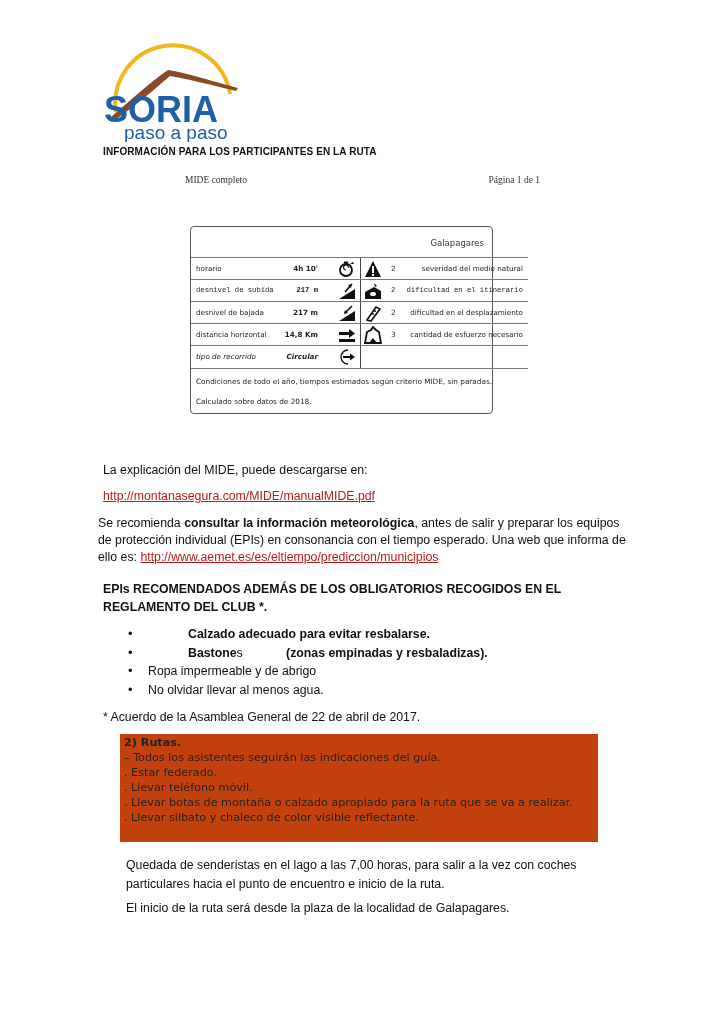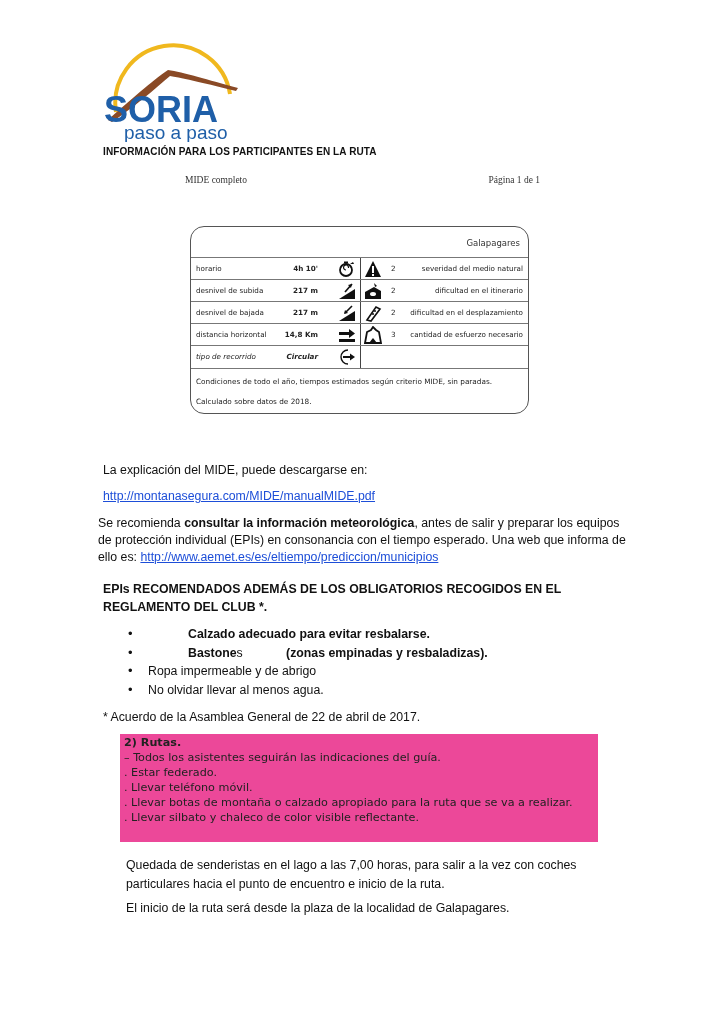--- a/index.html
+++ b/index.html
@@ -11,52 +11,52 @@
     .logo { left: 98px; top: 42px; width: 150px; height: 100px; }
     .logo svg { width: 150px; height: 100px; }
 
     .title { left: 103px; top: 146px; font-size: 10px; font-weight: bold; letter-spacing: 0.1px; }
 
     .mide-header { left: 185px; top: 175px; width: 355px; font-family: "Liberation Serif", serif; font-size: 9.5px; color: #333; }
     .mide-header .l { position: absolute; left: 0; }
     .mide-header .r { position: absolute; right: 0; }
 
     
-    .mide { left: 190px; top: 226px; width: 339px; height: 188px; border: 1.2px solid #555; border-radius: 14px;
+    .mide { left: 190px; top: 226px; width: 303px; height: 188px; border: 1.2px solid #555; border-radius: 4px;
             font-family: "DejaVu Sans", sans-serif; font-size: 7.2px; color: #222; box-sizing: border-box; }
     .mide .place { position: absolute; right: 8px; top: 11px; font-size: 8.5px; color: #333; }
     .mide .row { position: absolute; left: 0; width: 337px; height: 22px; border-top: 1px solid #777; }
     .mide .cell-l { position: absolute; left: 5px; top: 6px; }
     .mide .cell-v { position: absolute; right: 210px; top: 6px; font-weight: bold; text-align: right; }
     .mide .ico-l { position: absolute; left: 147px; top: 2px; width: 18px; height: 18px; }
     .mide .vline { position: absolute; left: 169px; top: 0; width: 1px; height: 22px; background: #444; }
     .mide .ico-r { position: absolute; left: 173px; top: 2px; width: 18px; height: 18px; }
     .mide .num { position: absolute; left: 200px; top: 6px; }
     .mide .desc { position: absolute; right: 5px; top: 6px; }
     .mide .foot { position: absolute; left: 0; width: 337px; border-top: 1px solid #777; top: 141px; height: 45px; }
     .mide .foot p { margin: 0; position: absolute; left: 5px; font-size: 7.3px; }
 
     
     .p { font-family: "Liberation Sans", sans-serif; font-size: 12.3px; color: #111; }
-    a.link { color: #1d4ed8; text-decoration: underline; }
+    a.link { color: #b91c1c; text-decoration: underline; }
     .center { text-align: left; }
 
     .p1 { left: 103px; top: 463px; }
     .p2 { left: 103px; top: 489px; }
     .p3 { left: 98px; top: 515px; width: 532px; line-height: 17px; }
     .h2 { left: 103px; top: 580px; width: 530px; font-weight: bold; line-height: 18px; }
 
     .bullets { left: 128px; top: 625px; margin: 0; padding: 0; list-style: none; }
     .bullets li { position: relative; padding-left: 20px; height: 18.5px; line-height: 18.5px; }
     .bullets li::before { content: "\2022"; position: absolute; left: 0; top: 0; font-size: 13px; }
     .b { font-weight: bold; margin-left: 40px; }
 
     .foot-note { left: 103px; top: 710px; }
 
-    .rules { left: 120px; top: 734px; width: 478px; height: 108px; background: #ec4899;
+    .rules { left: 120px; top: 734px; width: 478px; height: 108px; background: #c2410c;
              font-family: "DejaVu Sans", sans-serif; font-size: 11.2px; color: #222; box-sizing: border-box; padding: 1px 0 0 4px; }
     .rules div { height: 15px; line-height: 15px; white-space: nowrap; }
     .rules .rt { font-weight: bold; }
 
     .q1 { left: 126px; top: 856px; width: 510px; line-height: 19px; }
     .q2 { left: 126px; top: 901px; }
   </style>
 </head>
 <body>
 
@@ -91,21 +91,21 @@
     <div class="vline"></div>
     <svg class="ico-r" viewBox="0 0 18 18">
       <path d="M9 1 L17 17 L1 17 Z" fill="#111"></path>
         <rect x="8" y="6" width="2" height="7" fill="#fff"></rect>
         <rect x="8" y="14" width="2" height="2" fill="#fff"></rect>
     </svg>
     <span class="num">2</span>
     <span class="desc">severidad del medio natural</span>
   </div>
 
-  <div class="row" style="top:52px;">
+  <div class="row" style="top:52px;font-family:Liberation Mono, monospace;">
     <span class="cell-l">desnivel de subida</span>
     <span class="cell-v">217 m</span>
     <svg class="ico-l" viewBox="0 0 18 18">
       <path d="M1 17 L17 7 L17 17 Z" fill="#111"></path>
         <path d="M7 10 L14 2" stroke="#111" stroke-width="1.6"></path>
         <path d="M14 2 l-4 1 l3 3 z" fill="#111"></path>
     </svg>
     <div class="vline"></div>
     <svg class="ico-r" viewBox="0 0 18 18">
       <path d="M1 17 L1 10 L10 5 L17 9 L17 17 Z" fill="#111"></path>

